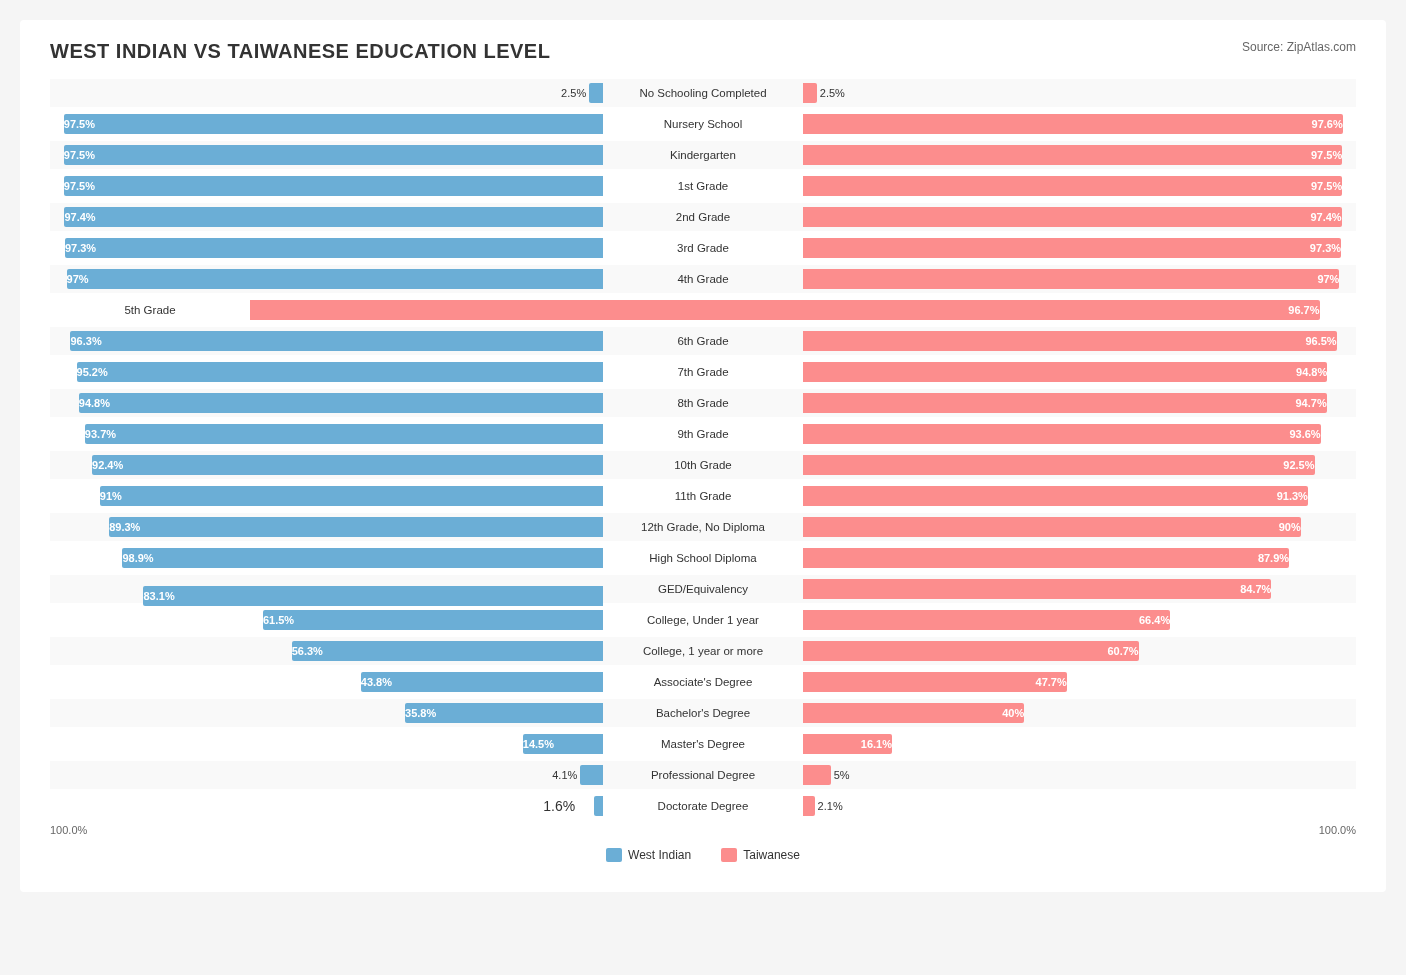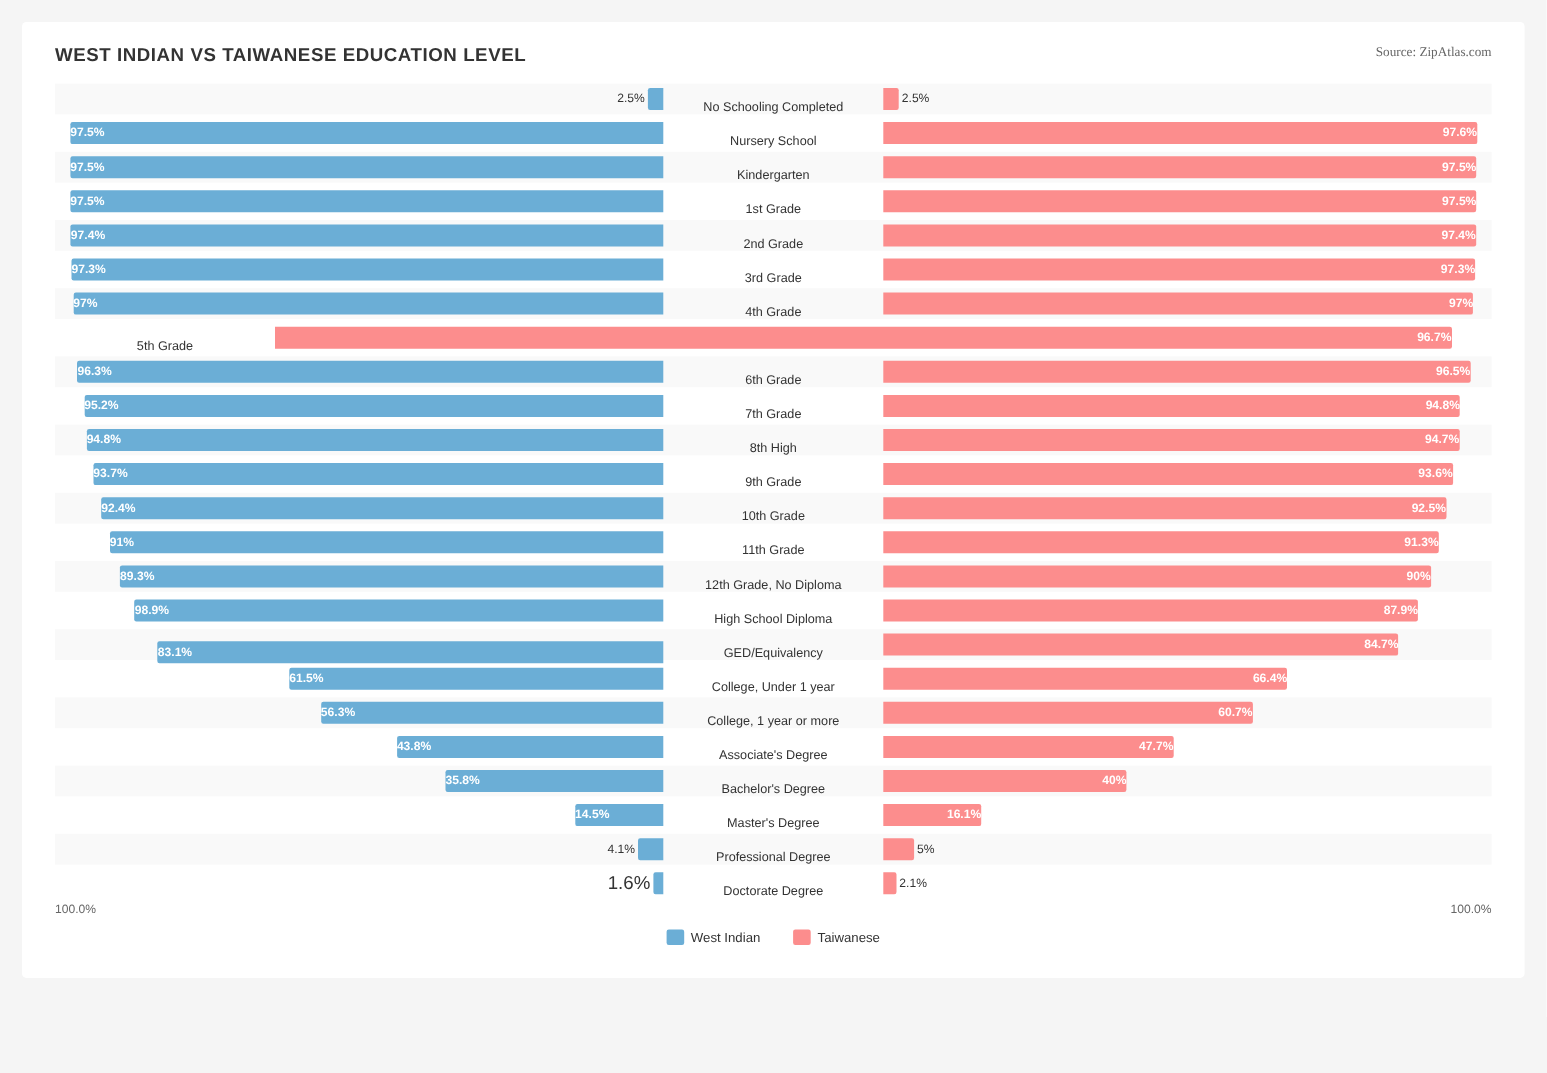--- a/index.html
+++ b/index.html
@@ -17,38 +17,37 @@
       width: 1366px;
       margin: 0 auto;
     }
     .chart-header {
       display: flex;
       justify-content: space-between;
       align-items: flex-start;
       margin-bottom: 16px;
     }
     .chart-title {
-      font-size: 17px;
+      font-size: 20px;
       font-weight: bold;
       color: #333;
       text-transform: uppercase;
       letter-spacing: 0.5px;
     }
     .chart-source {
       font-size: 12px;
       color: #666;
-      font-family: Liberation Serif, serif;
     }
     .chart-area {
       position: relative;
       width: 100%;
     }
     .bar-row {
       display: flex;
-      align-items: flex-end;
+      align-items: center;
       margin-bottom: 3px;
       height: 28px;
       position: relative;
     }
     .bar-row:nth-child(odd) {
       background: #f9f9f9;
     }
     
     
     
@@ -277,21 +276,21 @@
             <span class="label-inside-right">94.8%</span>
           </div>
         </div>
       </div>
       <div class="bar-row">
         <div class="left-section">
           <div class="bar-left" style="width: 94.8%; justify-content: flex-start;">
             <span class="label-inside-left">94.8%</span>
           </div>
         </div>
-        <div class="center-label">8th High</div>
+        <div class="center-label">8th Grade</div>
         <div class="right-section">
           <div class="bar-right" style="width: 94.7%; justify-content: flex-end;">
             <span class="label-inside-right">94.7%</span>
           </div>
         </div>
       </div>
       <div class="bar-row">
         <div class="left-section">
           <div class="bar-left" style="width: 93.7%; justify-content: flex-start;">
             <span class="label-inside-left">93.7%</span>
@@ -440,21 +439,21 @@
           <div class="bar-left" style="width: 4.1%;"></div>
         </div>
         <div class="center-label">Professional Degree</div>
         <div class="right-section" style="position: relative;">
           <span style="position: absolute; left: 5%; font-size: 11px; color: rgb(51, 51, 51); white-space: nowrap; padding-left: 3px;">5%</span>
           <div class="bar-right" style="width: 5%;"></div>
         </div>
       </div>
       <div class="bar-row">
         <div class="left-section" style="position: relative;">
-          <span style="position: absolute; right: 1.6%; font-size: 17px; color: rgb(51, 51, 51); white-space: nowrap; padding-right: 3px;">1.6%</span>
+          <span style="position: absolute; right: 1.6%; font-size: 14px; color: rgb(51, 51, 51); white-space: nowrap; padding-right: 19px;">1.6%</span>
           <div class="bar-left" style="width: 1.6%;"></div>
         </div>
         <div class="center-label">Doctorate Degree</div>
         <div class="right-section" style="position: relative;">
           <span style="position: absolute; left: 2.1%; font-size: 11px; color: rgb(51, 51, 51); white-space: nowrap; padding-left: 3px;">2.1%</span>
           <div class="bar-right" style="width: 2.1%;"></div>
         </div>
       </div>
     </div>
 

